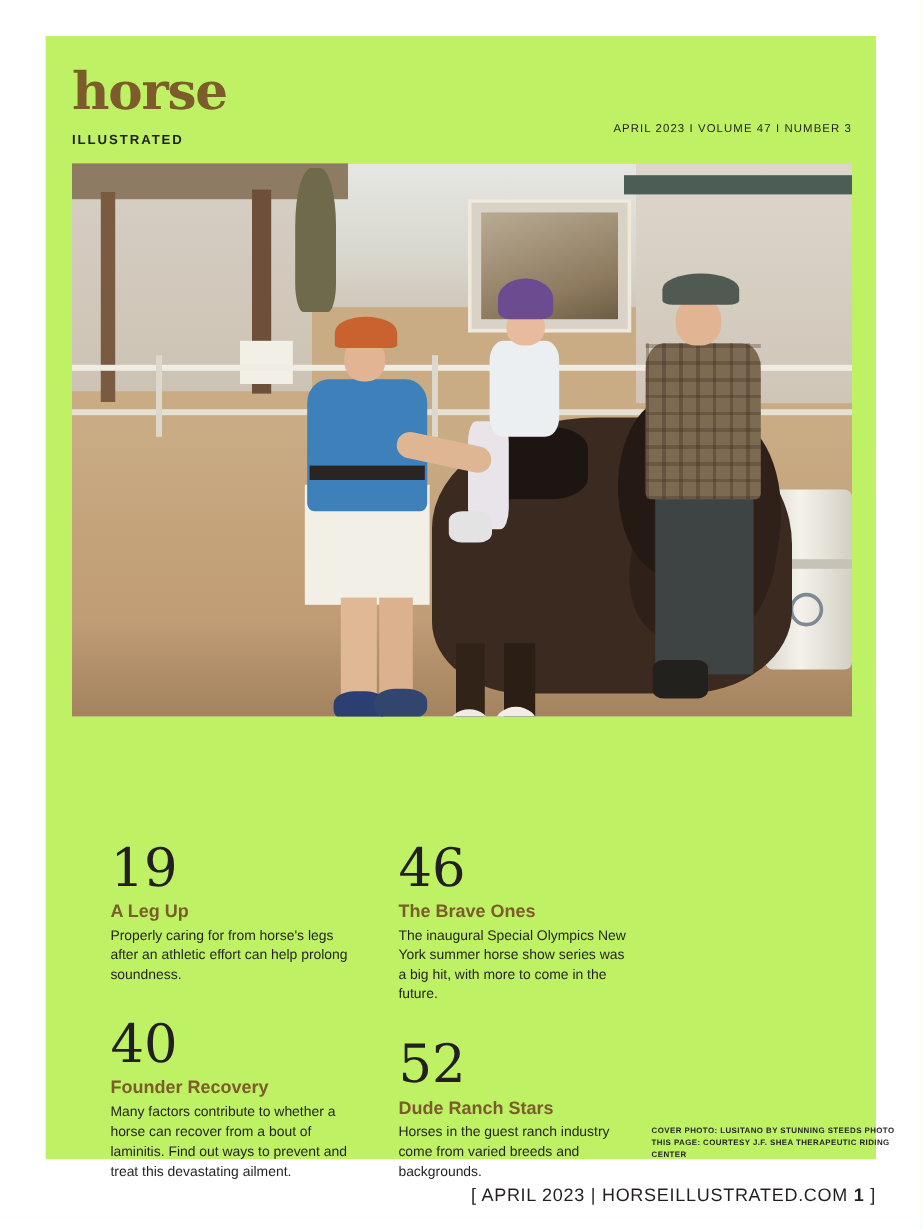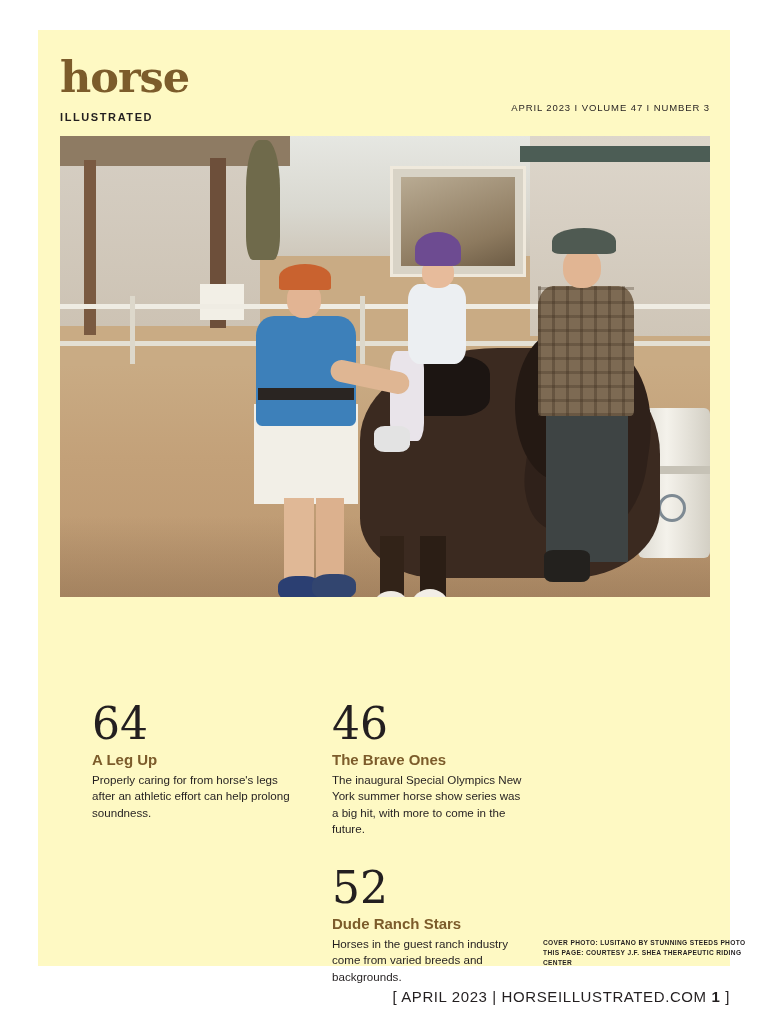--- a/index.html
+++ b/index.html
@@ -14,21 +14,21 @@
     color: #231f20;
     position: relative;
     overflow: hidden;
   }
   .page {
     position: absolute;
     left: 38px;
     top: 30px;
     width: 692px;
     height: 936px;
-    background: #fef9c3;
+    background: #bef264;
   }
 
   
   .masthead {
     position: absolute;
     left: 22px;
     top: 28px;
     width: 650px;
     height: 60px;
   }
@@ -320,25 +320,30 @@
     <div class="ph-man-boot"></div>
     <div class="ph-man-body"></div>
     <div class="ph-man-plaid"></div>
     <div class="ph-man-face"></div>
     <div class="ph-man-hat"></div>
   </div>
 
 
   <div class="col col-1">
     <div>
-      <div class="feat-num">64</div>
+      <div class="feat-num">19</div>
       <div class="feat-head">A Leg Up</div>
       <div class="feat-body">Properly caring for from horse's legs after an athletic effort can help prolong soundness.</div>
     </div>
     <div class="block-gap"></div>
+    <div>
+      <div class="feat-num">40</div>
+      <div class="feat-head">Founder Recovery</div>
+      <div class="feat-body">Many factors contribute to whether a horse can recover from a bout of laminitis. Find out ways to prevent and treat this devastating ailment.</div>
+    </div>
   </div>
 
   <div class="col col-2">
     <div>
       <div class="feat-num">46</div>
       <div class="feat-head">The Brave Ones</div>
       <div class="feat-body">The inaugural Special Olympics New York summer horse show series was a big hit, with more to come in the future.</div>
     </div>
     <div class="block-gap"></div>
     <div>

